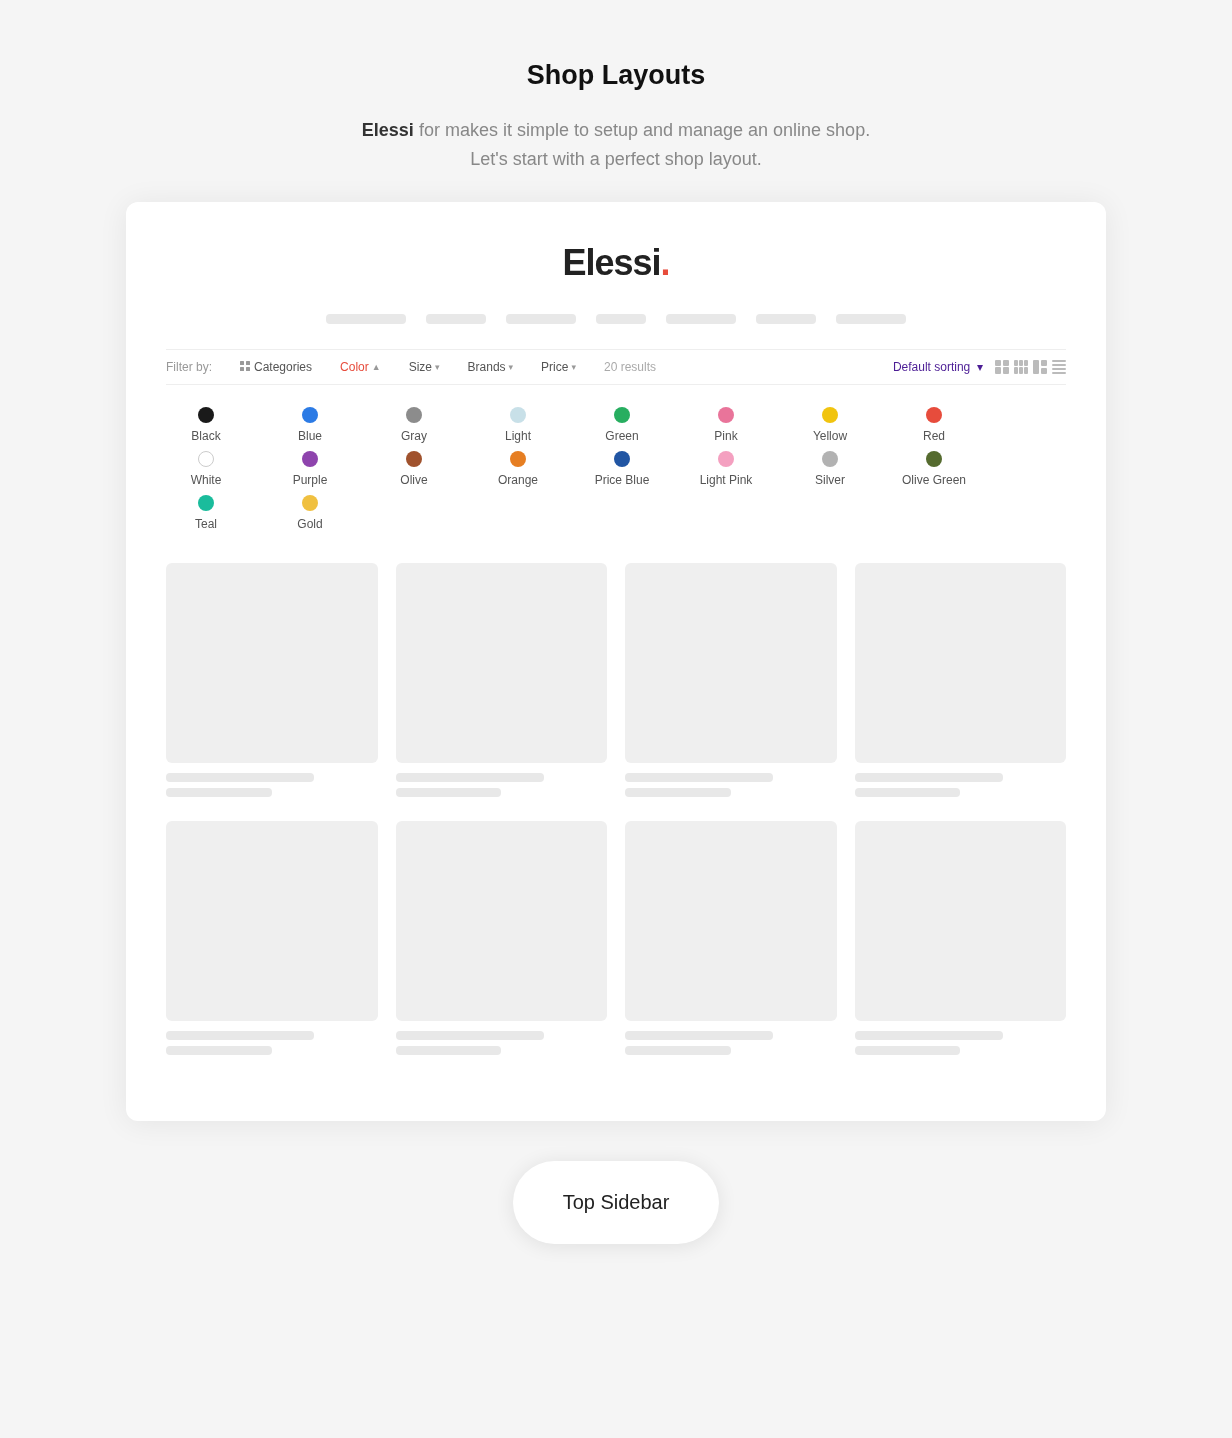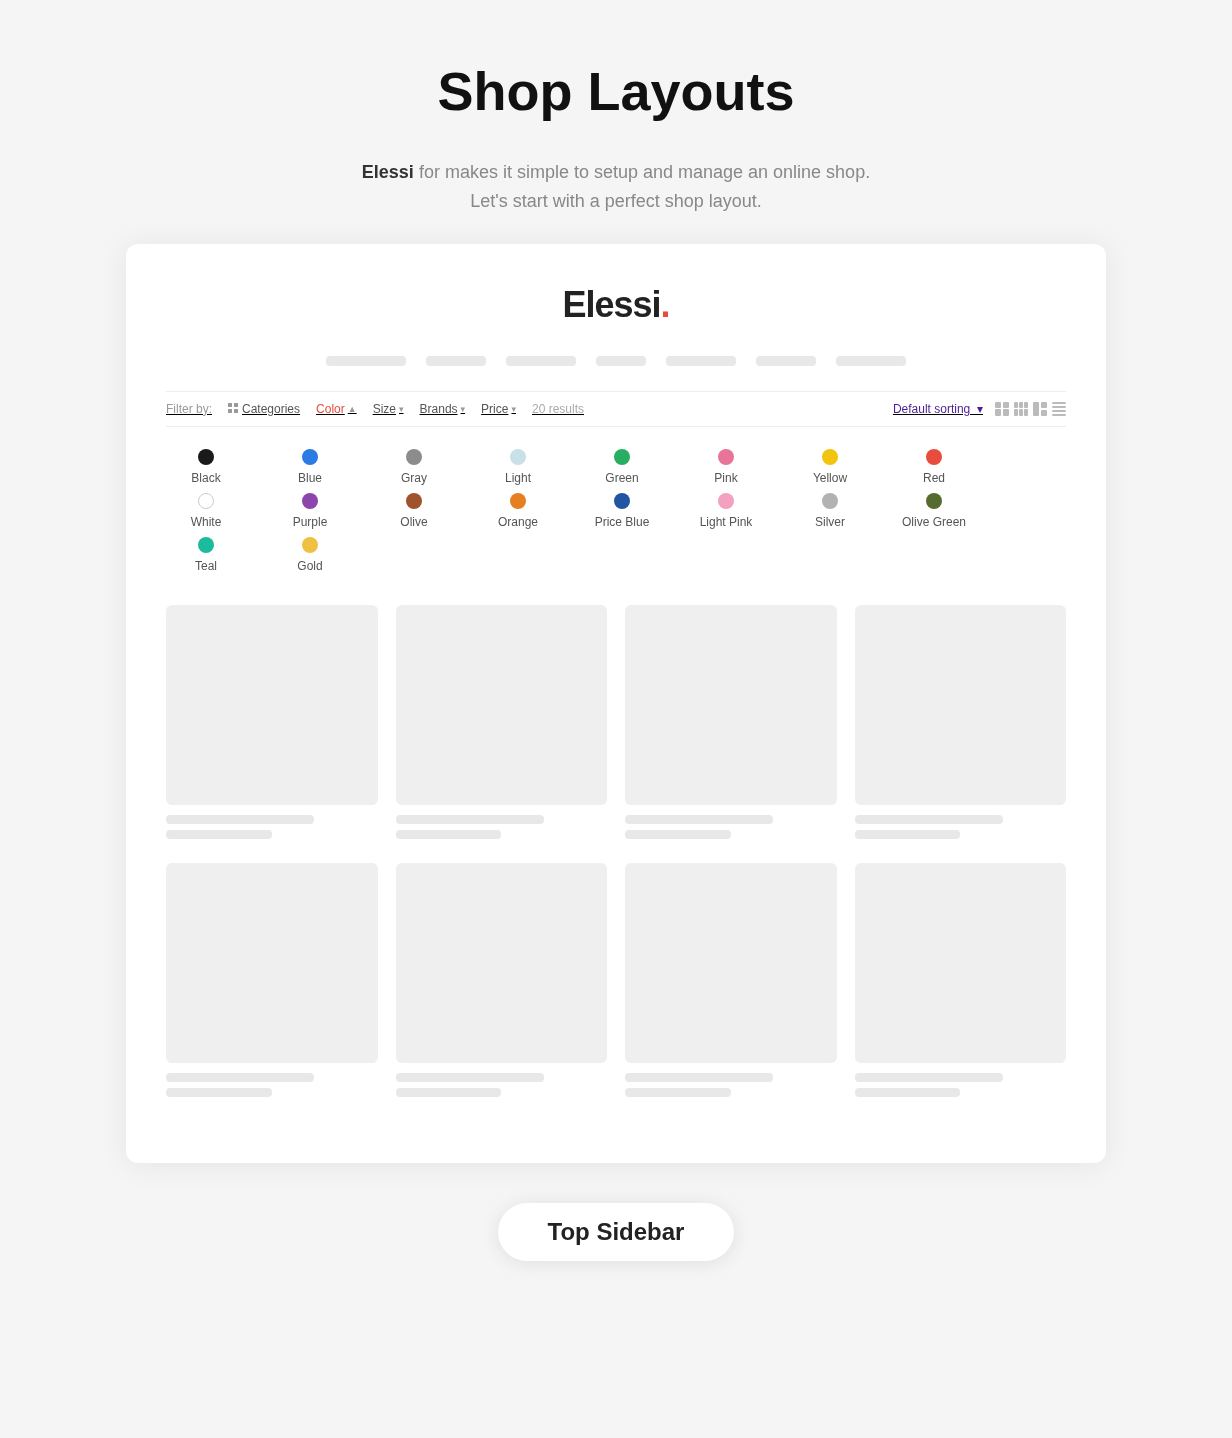--- a/index.html
+++ b/index.html
@@ -8,25 +8,25 @@
       font-family: -apple-system, BlinkMacSystemFont, 'Segoe UI', Helvetica, Arial, sans-serif;
       min-height: 1438px;
       width: 1232px;
       display: flex;
       flex-direction: column;
       align-items: center;
       padding: 60px 20px 80px;
     }
 
     .page-title {
-      font-size: 54px;
+      font-size: 27px;
       font-weight: 800;
       color: #111;
       text-align: center;
-      margin-bottom: 36px;
+      margin-bottom: 25px;
     }
 
     .page-subtitle {
       font-size: 18px;
       color: #888;
       text-align: center;
       line-height: 1.6;
       margin-bottom: 28px;
     }
     .page-subtitle strong {
@@ -68,27 +68,26 @@
     .nav-skeleton .nav-bar {
       height: 10px;
       border-radius: 4px;
       background: #e8e8e8;
     }
 
     
     .filter-bar {
       display: flex;
       align-items: center;
-      gap: 16px;
+      gap: 28px;
       border-top: 1px solid #eee;
       border-bottom: 1px solid #eee;
       padding: 10px 0;
       margin-bottom: 18px;
       flex-wrap: wrap;
-      text-decoration: underline;
     }
     .filter-label {
       font-size: 12px;
       color: #999;
       font-weight: 500;
     }
     .filter-item {
       font-size: 12px;
       color: #555;
       display: flex;
@@ -196,23 +195,23 @@
 
     
     .layout-label {
       text-align: center;
       margin-top: 40px;
     }
     .layout-badge {
       display: inline-block;
       background: #fff;
       border-radius: 999px;
-      padding: 15px 50px;
-      font-size: 24px;
-      font-weight: 700;
+      padding: 30px 50px;
+      font-size: 20px;
+      font-weight: 400;
       color: #222;
       box-shadow: 0 2px 20px rgba(0,0,0,0.09);
     }
   </style>
 </head>
 <body>
 
 <h1 class="page-title">Shop Layouts</h1>
 
 <p class="page-subtitle">

